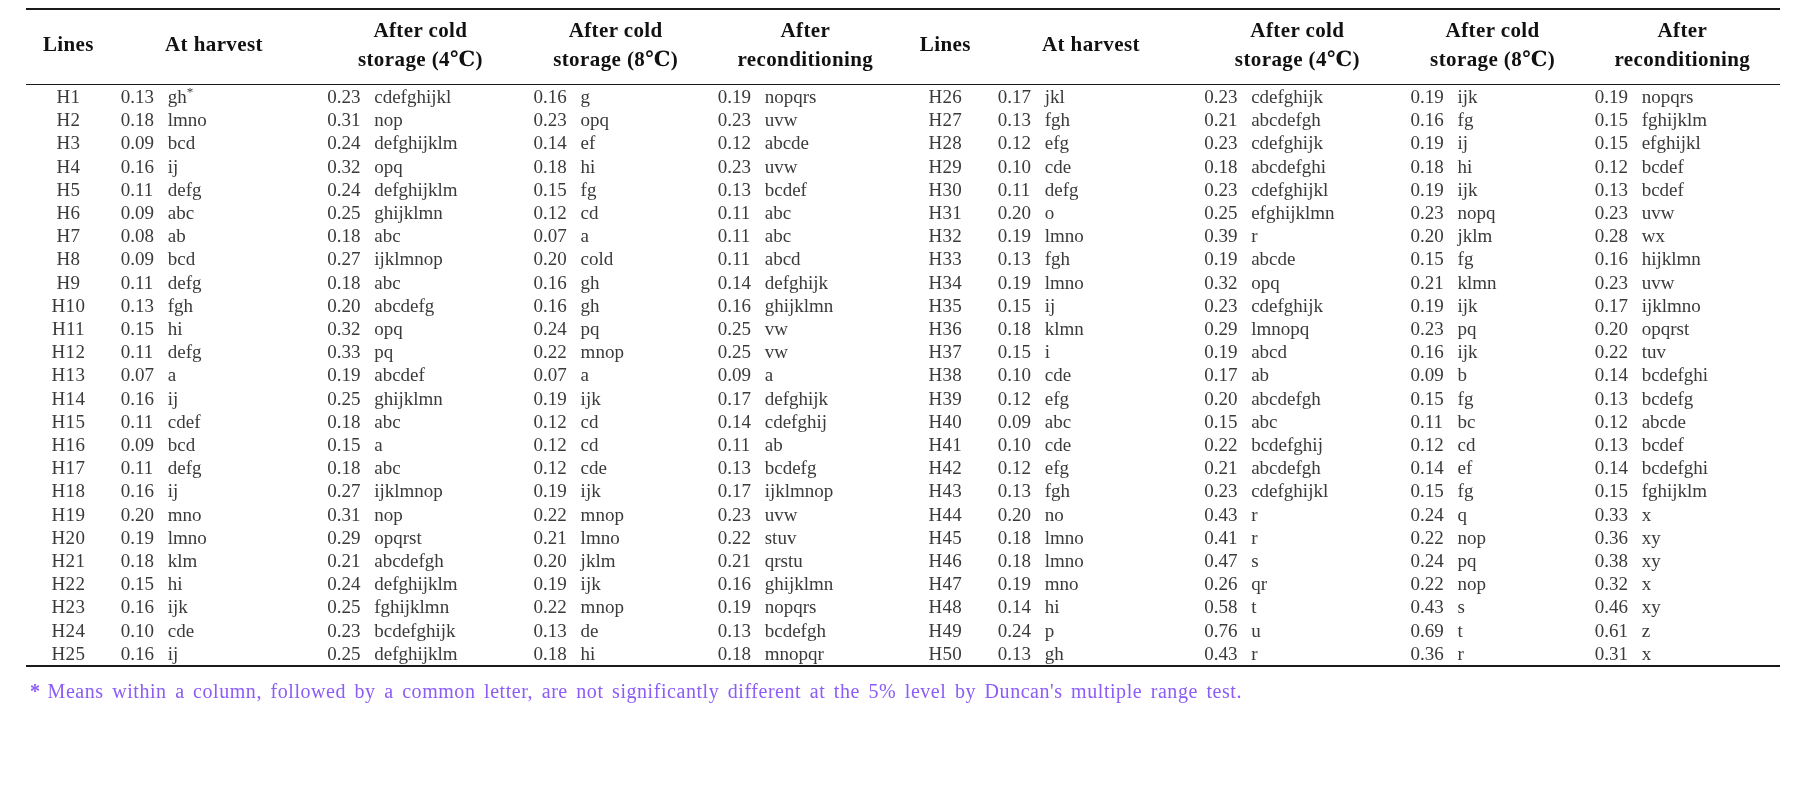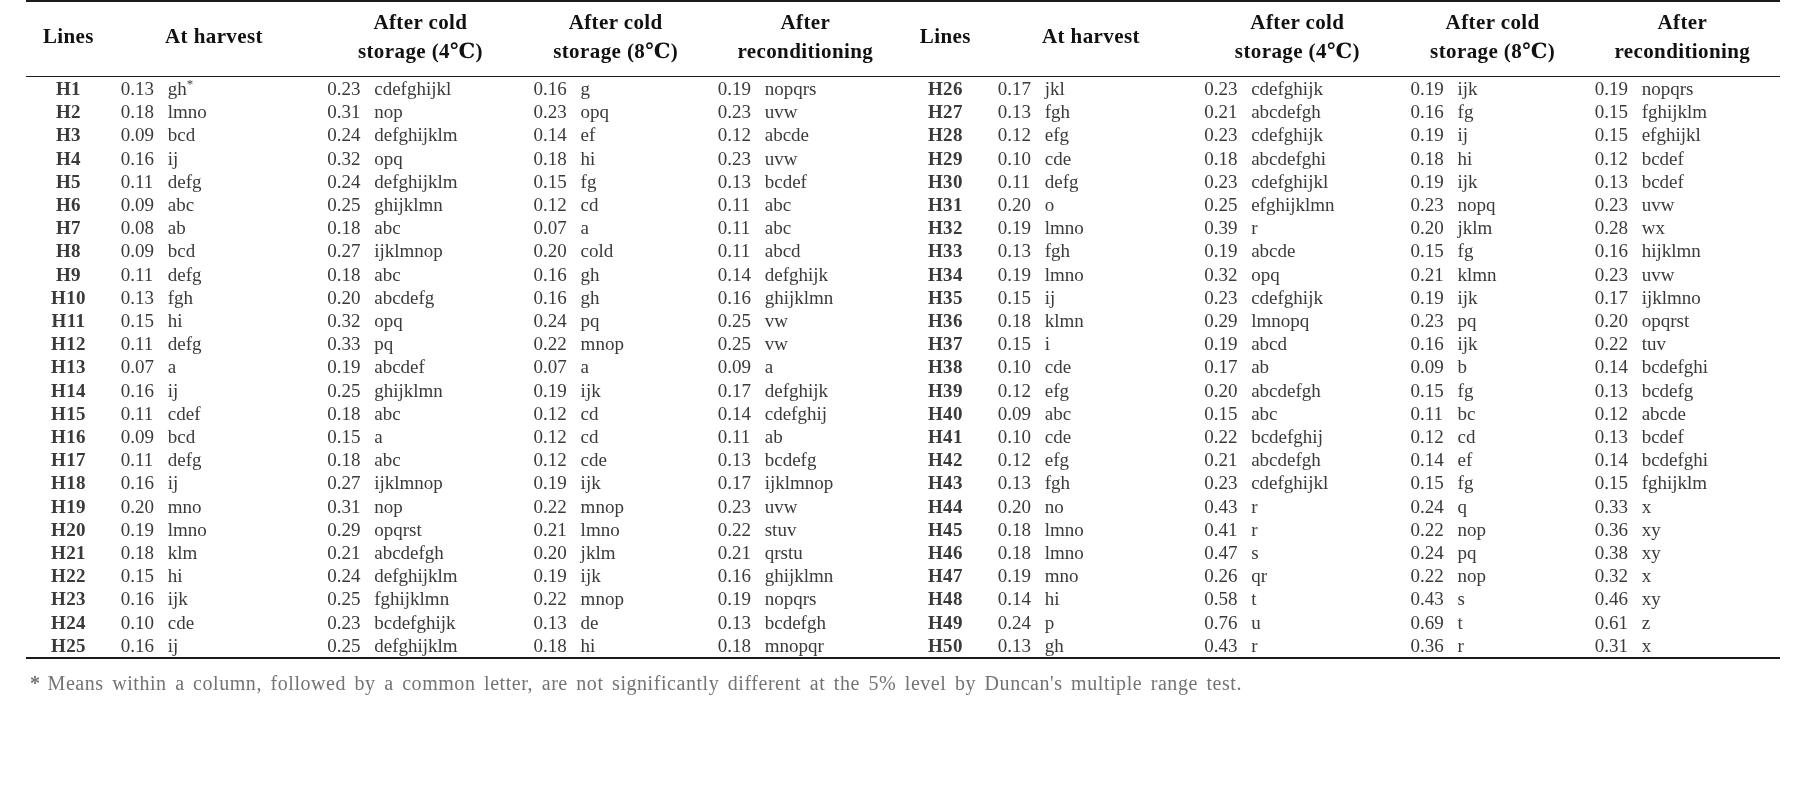--- a/index.html
+++ b/index.html
@@ -12,21 +12,21 @@
     height: 801px;
     font-family: "Liberation Serif", "DejaVu Serif", serif;
     color: #111111;
     overflow: hidden;
   }
   .page {
     position: relative;
     width: 1806px;
     height: 801px;
     box-sizing: border-box;
-    padding: 0 26px;
+    padding: 8px 26px;
   }
   table.data-table {
     width: 100%;
     border-collapse: collapse;
     table-layout: fixed;
   }
   table.data-table thead th {
     font-weight: bold;
     font-size: 21px;
     text-align: center;
@@ -47,21 +47,21 @@
   table.data-table tbody td {
     font-size: 19px;
     padding: 0px 4px;
     height: 23.2px;
     line-height: 23.2px;
     white-space: nowrap;
     overflow: hidden;
     color: #3a3a3a;
   }
   td.line-cell {
-    font-weight: bold;
+    font-weight: normal;
     text-align: center;
     color: #0d0d0d;
     font-size: 20px;
     letter-spacing: 0.3px;
   }
   td.val-cell {
     text-align: left;
   }
   .val-wrap {
     display: inline-block;
@@ -75,21 +75,21 @@
     padding-left: 7px;
   }
   sup.star {
     font-size: 13px;
     vertical-align: super;
     line-height: 0;
   }
   .footnote {
     margin-top: 13px;
     font-size: 20px;
-    color: #737373;
+    color: #8b5cf6;
     letter-spacing: 0.55px;
     word-spacing: 3px;
     padding-left: 4px;
   }
   .footnote .fn-star {
     font-weight: bold;
     padding-right: 7px;
   }
   
   col.c-lines { width: 76px; }

